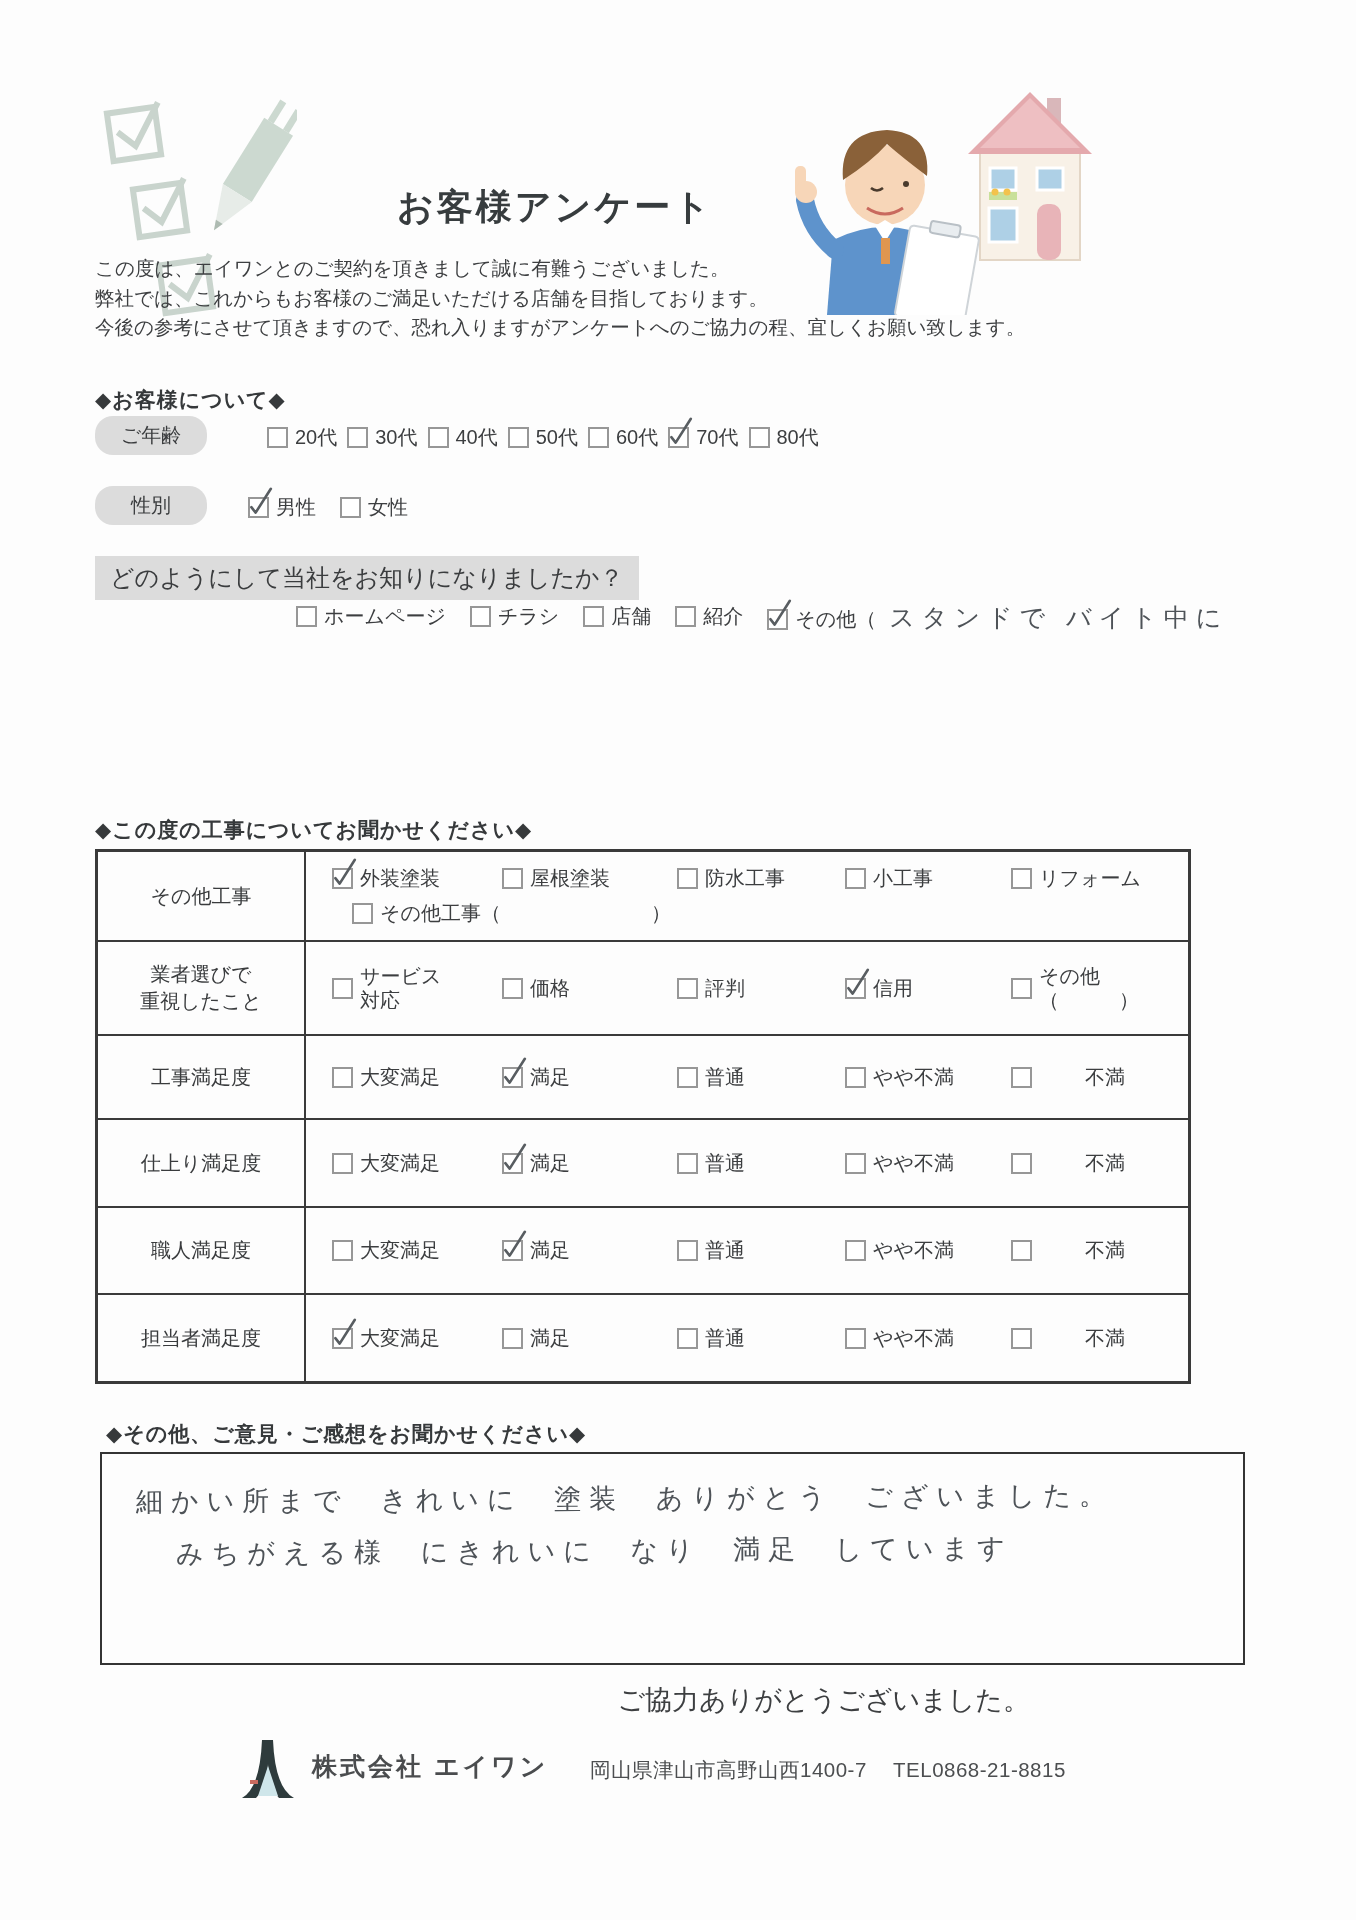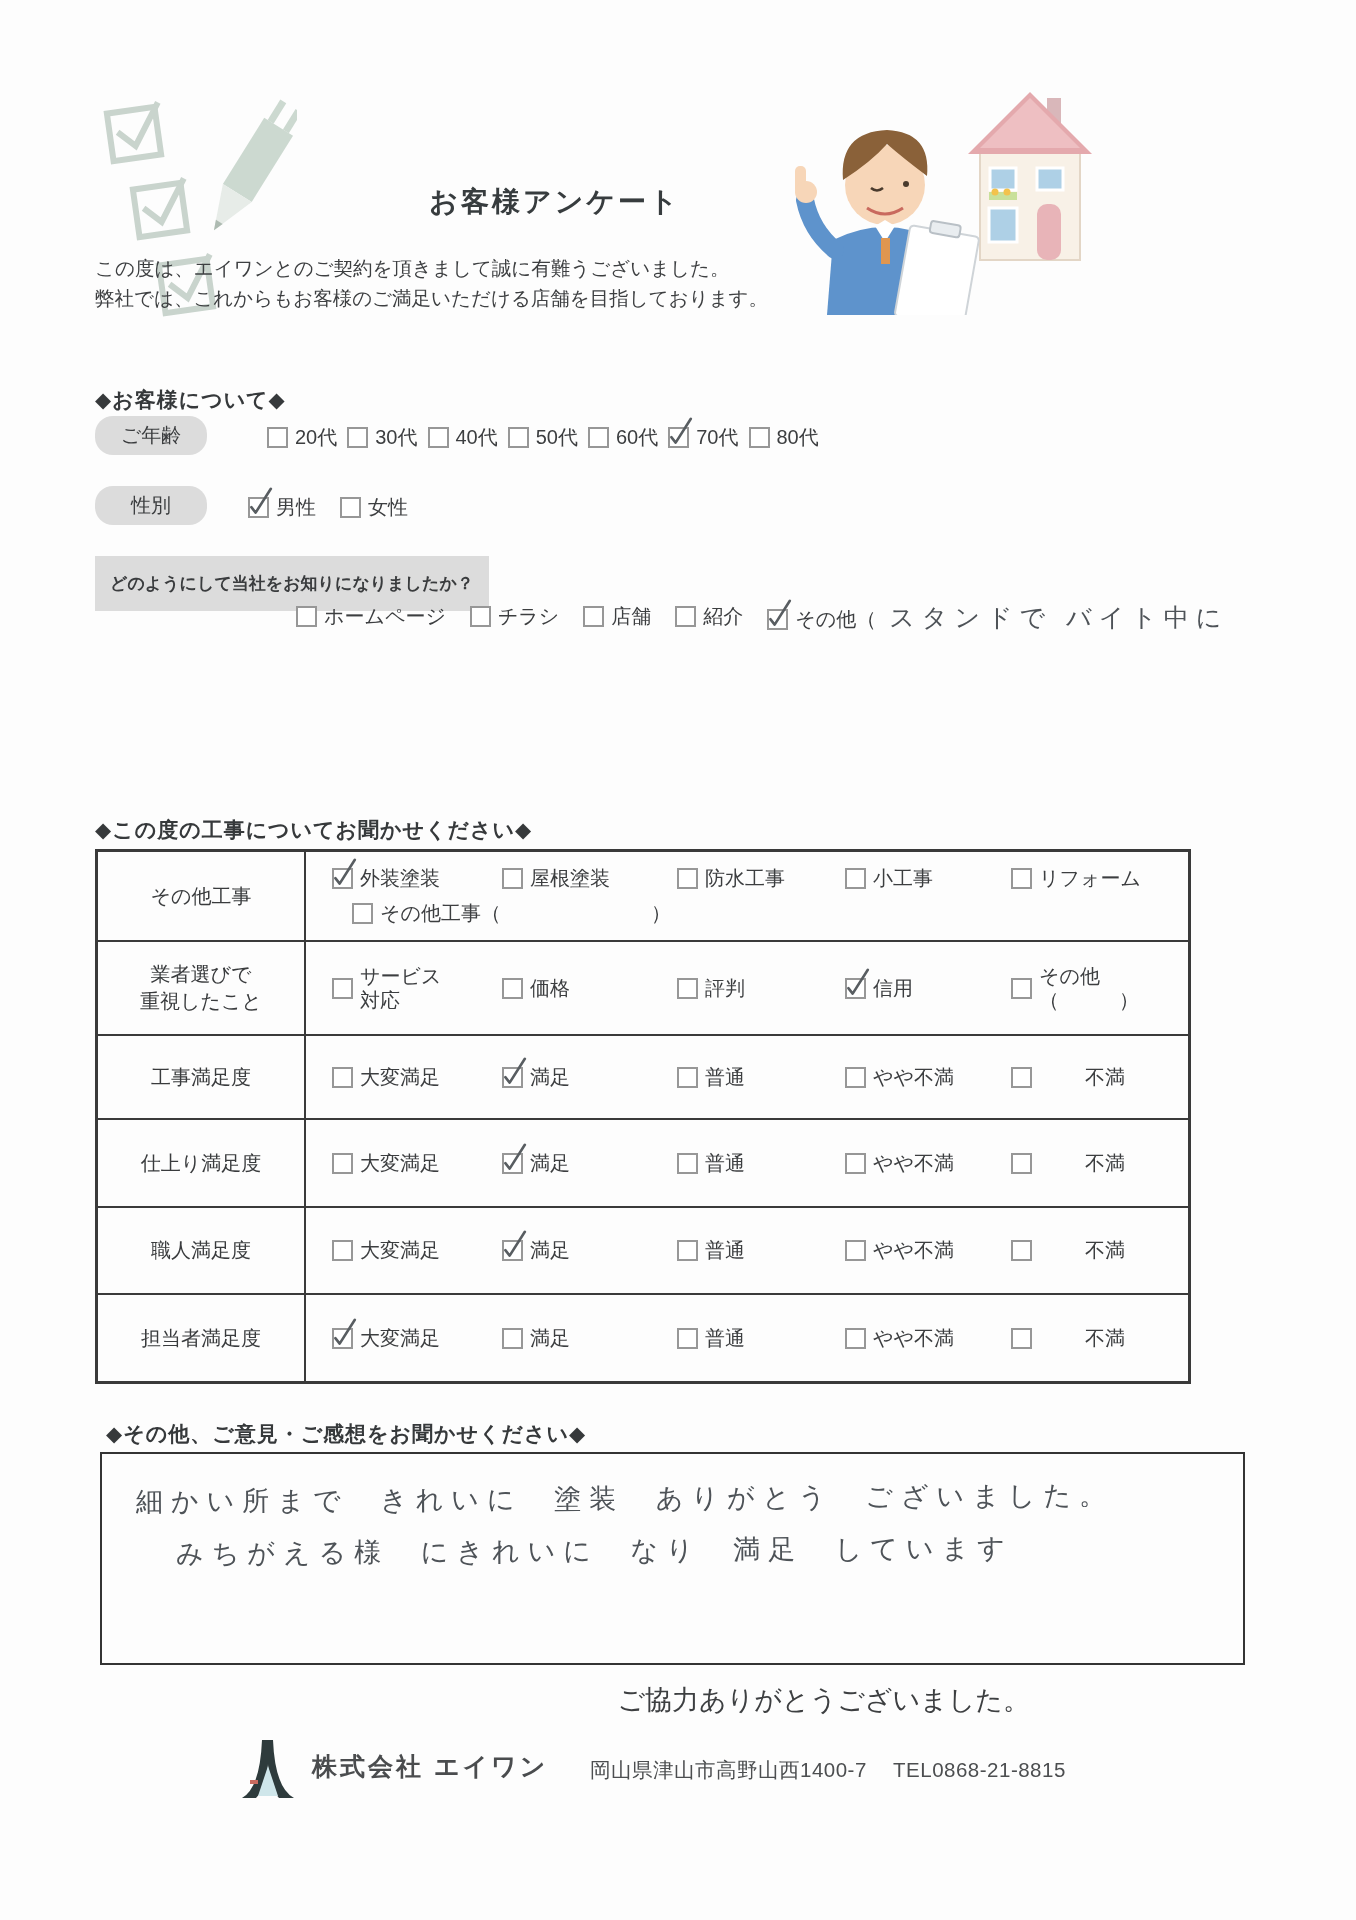--- a/index.html
+++ b/index.html
@@ -3,27 +3,27 @@
 <meta charset="utf-8">
 <style>
   html,body{margin:0;padding:0;}
   body{
     width:1356px;height:1920px;position:relative;overflow:hidden;
     background:#fdfdfd;color:#3c3e40;
     font-family:"Liberation Sans","DejaVu Sans",sans-serif;
   }
   .abs{position:absolute;}
   
-  .title{top:183px;left:0;width:1110px;text-align:center;font-size:28px;font-weight:bold;letter-spacing:3px;color:#373c3e;}
+  .title{top:183px;left:0;width:1110px;text-align:center;font-size:36px;font-weight:bold;letter-spacing:3px;color:#373c3e;}
   .intro{left:95px;top:254px;font-size:19.5px;line-height:29.5px;color:#3d3f41;}
   
   .sec-h{font-weight:bold;font-size:21px;color:#36393b;letter-spacing:1px;}
   
   .gray-label{background:#dcdcdc;display:inline-block;text-align:center;font-size:20px;padding:6px 0;width:112px;color:#3a3c3e;border-radius:18px;}
-  .gray-q{background:#dcdcdc;display:inline-block;font-size:17px;font-weight:bold;padding:16px 15px;color:#3a3c3e;}
+  .gray-q{background:#dcdcdc;display:inline-block;font-size:24px;font-weight:normal;padding:6px 15px;color:#3a3c3e;}
   
   .cb-row{display:flex;align-items:flex-start;}
   .cb-item{display:inline-flex;align-items:center;gap:7px;font-size:20px;white-space:nowrap;}
   .cb{width:17px;height:17px;border:2px solid #979797;display:inline-block;position:relative;flex:none;background:#fff;}
   .check{position:absolute;left:-3px;top:-8px;width:26px;height:28px;overflow:visible;}
   .check polyline{fill:none;stroke:#585d61;stroke-width:2.4;stroke-linecap:round;stroke-linejoin:round;}
   .gap10{gap:10px 10px;}
   .gap24{gap:24px;}
   
   .hw{color:#4e5358;letter-spacing:5px;}
@@ -107,20 +107,21 @@
     <rect x="128" y="150" width="70" height="92" rx="4" fill="#fff" stroke="#cfd4d8" stroke-width="2"></rect>
     <rect x="148" y="142" width="30" height="12" rx="3" fill="#e9edf0" stroke="#b9c0c6" stroke-width="2"></rect>
   </g>
 </svg>
 
 <div class="abs title">お客様アンケート</div>
 
 <div class="abs intro">
   <div>この度は、エイワンとのご契約を頂きまして誠に有難うございました。</div>
   <div>弊社では、これからもお客様のご満足いただける店舗を目指しております。</div>
+  <div>今後の参考にさせて頂きますので、恐れ入りますがアンケートへのご協力の程、宜しくお願い致します。</div>
 </div>
 
 <div class="abs sec-h" style="left:95px;top:386px;">◆お客様について◆</div>
 
 <div class="abs gray-label" style="left:95px;top:416px;">ご年齢</div>
 <div class="abs cb-row gap10" style="left:248px;top:424px;padding-left:19px;">
     <span class="cb-item">
       <span class="cb"></span>
       <span class="cb-text"><span>20代</span></span>
     </span>

